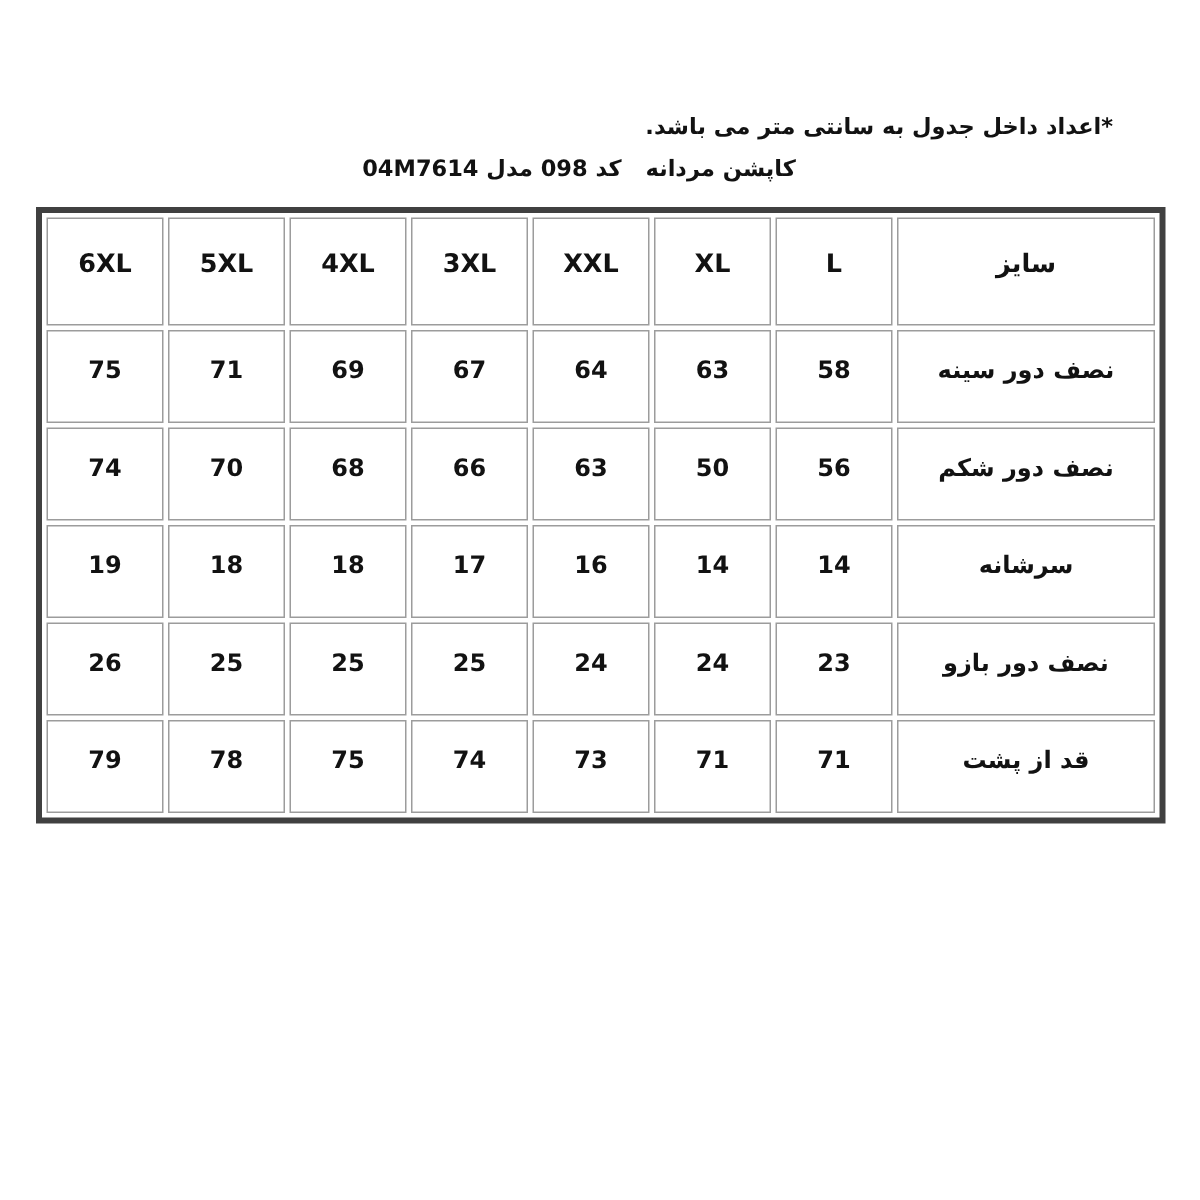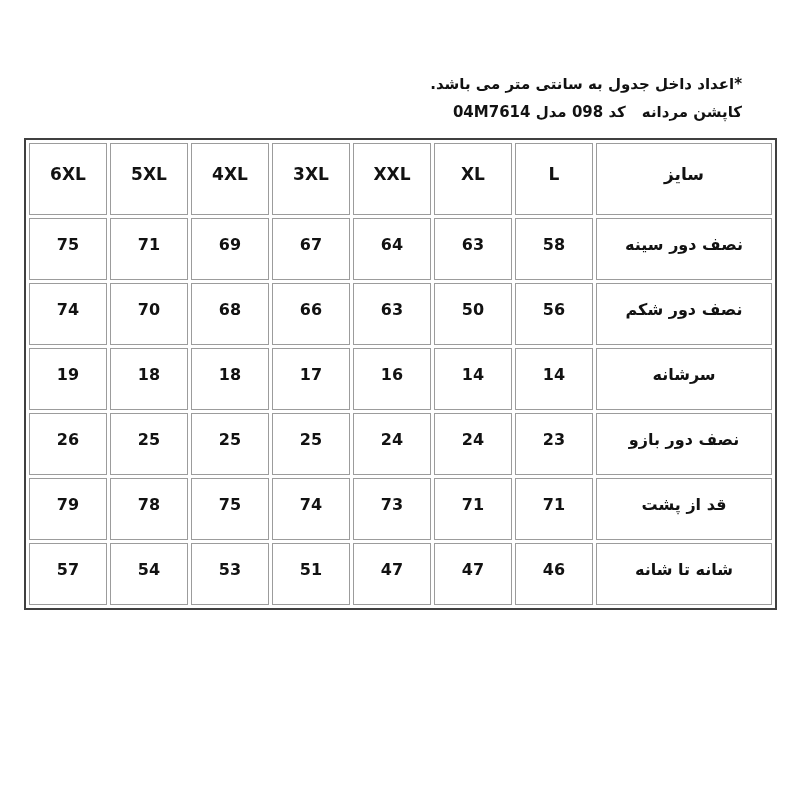--- a/index.html
+++ b/index.html
@@ -25,32 +25,33 @@
     font-weight: bold;
     font-size: 15px;
     line-height: 28px;
   }
   .notes .note-line {
     white-space: nowrap;
   }
   .product-line {
     direction: rtl;
     white-space: nowrap;
+    text-align: center;
   }
   .product-line .gap {
     display: inline-block;
     width: 16px;
   }
   table.size-table {
     border-collapse: separate;
     border-spacing: 3px;
     table-layout: fixed;
     width: 753px;
     margin-left: 24px;
-    border: 2px solid #404040;
+    border: 4px solid #404040;
     background: #ffffff;
   }
   table.size-table th,
   table.size-table td {
     border: 1px solid #9c9c9c;
     background: #ffffff;
     text-align: center;
     vertical-align: middle;
     font-weight: bold;
     padding: 0 2px 10px 2px;
@@ -148,26 +149,16 @@
       <tr>
         <td>79</td>
         <td>78</td>
         <td>75</td>
         <td>74</td>
         <td>73</td>
         <td>71</td>
         <td>71</td>
         <td class="row-label">قد از پشت</td>
       </tr>
-      <tr>
-        <td>57</td>
-        <td>54</td>
-        <td>53</td>
-        <td>51</td>
-        <td>47</td>
-        <td>47</td>
-        <td>46</td>
-        <td class="row-label">شانه تا شانه</td>
-      </tr>
     </tbody>
   </table>
 
 </div>
 
 </body></html>

